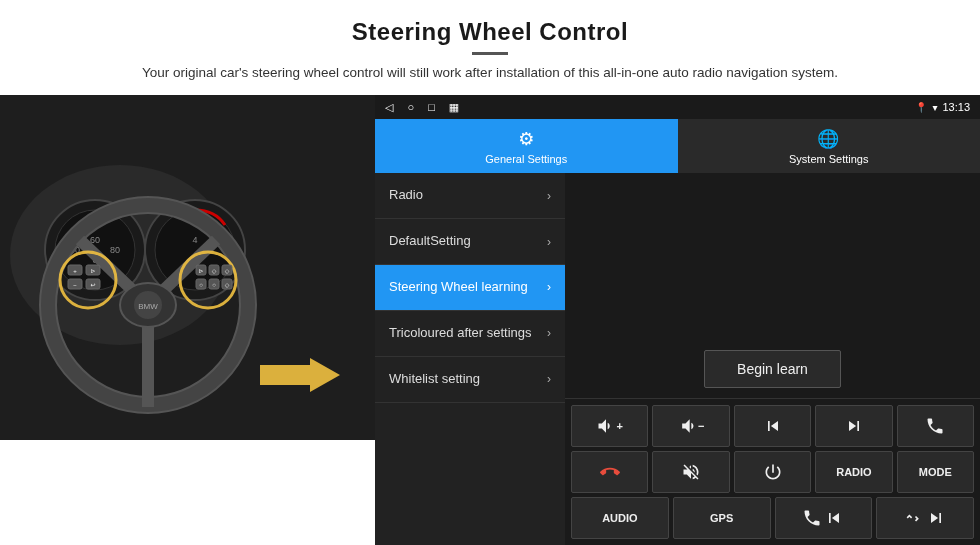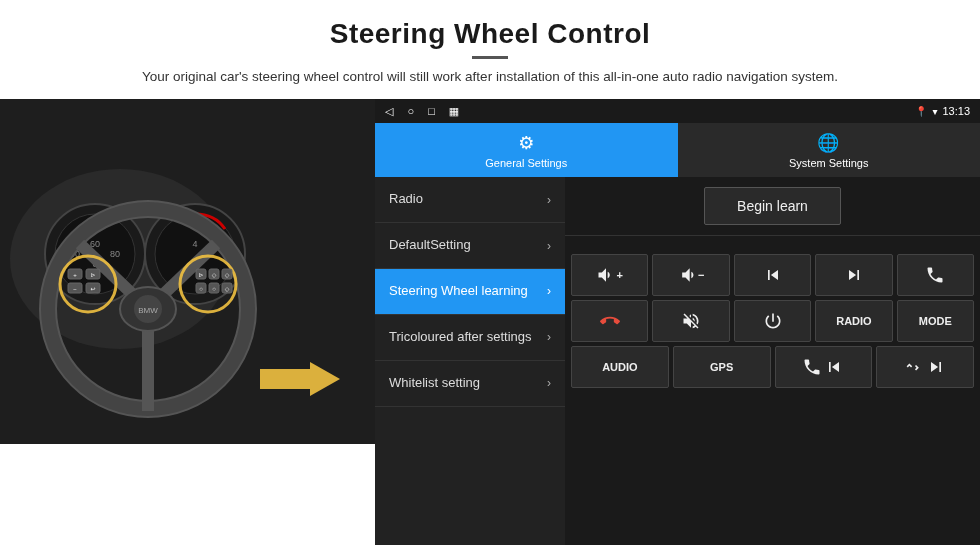--- a/index.html
+++ b/index.html
@@ -18,21 +18,21 @@
       flex-direction: column;
       align-items: center;
     }
 
     .header {
       text-align: center;
       padding: 18px 0 6px;
     }
 
     .header h1 {
-      font-size: 28px;
+      font-size: 24px;
       font-weight: 900;
       color: #1a1a1a;
       letter-spacing: 0.5px;
     }
 
     .header-divider {
       width: 36px;
       height: 3px;
       background: #555;
       margin: 6px auto 8px;
@@ -175,21 +175,22 @@
       line-height: 1.3;
     }
 
     
     .right-panel {
       flex: 1;
       background: #1a1a1a;
       padding: 0;
       display: flex;
       flex-direction: column;
-      gap: 12px;
+      gap: 0;
+      justify-content: flex-end;
     }
 
     
     .begin-learn-row {
       display: flex;
       align-items: center;
       justify-content: center;
       padding: 10px;
       border-bottom: 1px solid #333;
     }

